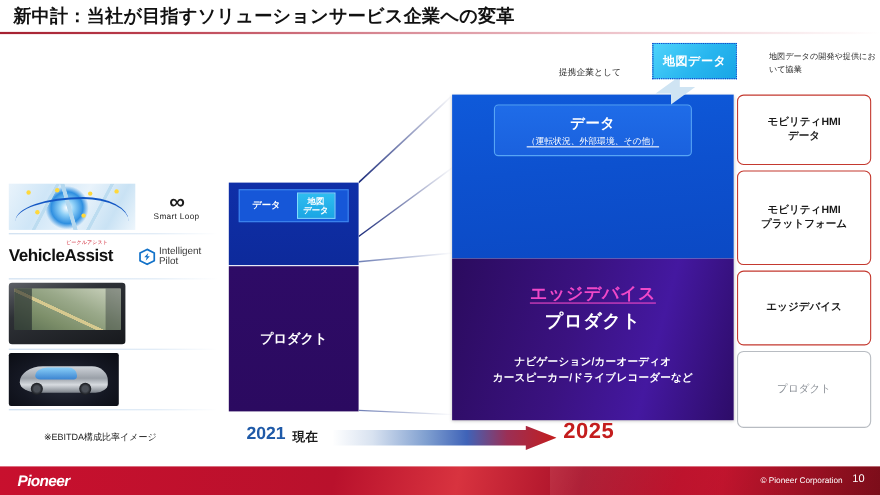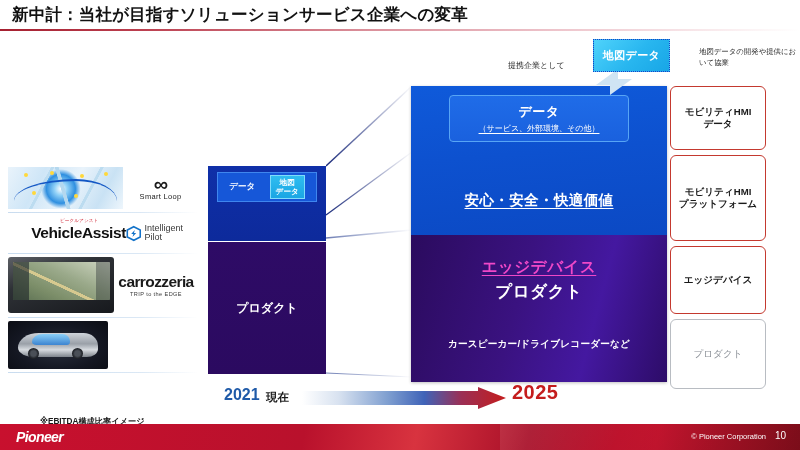--- a/index.html
+++ b/index.html
@@ -46,21 +46,21 @@
   .thumb-map::after{
     content:""; position:absolute; left:6px; top:12px; width:103px; height:20px;
     border-top:2px solid #1256c4; border-radius:60% 40% 0 0 / 100% 100% 0 0;
   }
   .dot{position:absolute;width:4px;height:4px;background:#ffd83b;border-radius:50%;}
   .logo-smartloop { flex:1; text-align:center; color:#1b1b1b; }
   .sl-glyph { font-size:20px; line-height:16px; font-weight:700; letter-spacing:-1px; }
   .sl-word { font-size:7.5px; letter-spacing:.3px; }
 
   
-  .logo-va { flex:0 0 118px; position:relative; text-align:right; }
+  .logo-va { flex:0 0 118px; position:relative; text-align:left; }
   .va-main { font-size:15.5px; font-weight:700; color:#111; letter-spacing:-.4px; }
   .va-kana { position:absolute; left:52px; top:-6px; font-size:4.6px; color:#cf2030; letter-spacing:.1px; }
   .logo-ip { flex:1; display:flex; align-items:center; justify-content:center; gap:3px; }
   .ip-mark { width:17px; height:17px; color:#1272c9; }
   .ip-txt { font-size:9px; line-height:9.5px; color:#3a3a3a; text-align:left; }
 
   
   .thumb-nav {
     width:106px; height:56px; border-radius:3px;
     background:linear-gradient(160deg,#5d6066 0%,#2e3136 35%,#17191d 100%);
@@ -173,29 +173,29 @@
      border:1.6px dotted #1a3fc8;
      display:flex; align-items:center; justify-content:center; }
   #callout-label { font-size:11px; font-weight:700; color:#ffffff; letter-spacing:.4px; }
   #callout-partner { position:absolute; left:508px; top:60px;
      font-size:8px; color:#2a2a2a; white-space:nowrap; }
   #callout-note { position:absolute; left:699px; top:46px; width:100px;
      font-size:7.4px; color:#2a2a2a; line-height:11px; }
 
   
   #right-col { position:absolute; left:670px; top:86px; width:122px; }
-  .cat-box { width:96px; border-radius:6px; background:#fff;
+  .cat-box { width:122px; border-radius:6px; background:#fff;
      display:flex; align-items:center; justify-content:center; text-align:center;
      font-size:9.6px; font-weight:700; line-height:12.5px; color:#1a1a1a;
      margin-bottom:5px; }
   .cat-red { border:1.4px solid #c4392f; }
   .cat-grey { border:1.4px solid #b8bcc2; color:#8b9097; font-weight:400; }
 
   
-  #tl-note { position:absolute; left:40px; top:416px; font-size:8.2px; font-weight:700; color:#1a1a1a; }
+  #tl-note { position:absolute; left:40px; top:392px; font-size:8.2px; font-weight:400; color:#1a1a1a; }
   #tl-2021 { position:absolute; left:224px; top:386px; font-size:16px; font-weight:700; color:#1f5aa8; }
   #tl-now  { position:absolute; left:266px; top:390px; font-size:11.5px; font-weight:700; color:#1a1a1a; }
   #tl-arrow { position:absolute; left:302px; top:387px; width:204px; height:22px; }
   #tl-2025 { position:absolute; left:512px; top:381px; font-size:20px; font-weight:700; color:#c41d1d; letter-spacing:.5px; }
 
   
   #footer { position:absolute; left:0; bottom:0; width:800px; height:26px;
      background:linear-gradient(100deg,#c8102e 0%,#b9112c 38%,#d8333f 52%,#a80f28 66%,#c7152f 82%,#96101f 100%);
      overflow:hidden; }
   #footer::after{content:"";position:absolute;right:0;top:0;width:300px;height:100%;
@@ -242,24 +242,20 @@
       <div class="ip-txt">
         <span>Intelligent Pilot</span>
       </div>
     </div>
   </div>
   <div class="lrow-div" style="top:88px;"></div>
 
   <div class="lrow" style="top:90px;height:60px;">
     <div class="thumb thumb-nav">
       <div class="nav-screen"></div>
-    </div>
-    <div class="logo-carro">
-      <div class="carro-word">carrozzeria</div>
-      <div class="carro-sub">TRIP to the EDGE</div>
     </div>
   </div>
   <div class="lrow-div" style="top:152px;"></div>
 
   <div class="lrow" style="top:155px;height:50px;">
     <div class="thumb thumb-car">
       <div class="car-body"></div>
       <div class="car-glass"></div>
       <div class="car-wheel" style="left:20px;"></div>
       <div class="car-wheel" style="left:64px;"></div>
@@ -302,30 +298,29 @@
   <line x1="0" y1="135" x2="86" y2="72" stroke="url(#cg)" stroke-width="1.4"></line>
   <line x1="0" y1="158" x2="86" y2="150" stroke="url(#cg2)" stroke-width="1.4"></line>
   <line x1="0" y1="293" x2="86" y2="297" stroke="url(#cg2)" stroke-width="1.2"></line>
 </svg>
 
 <div id="main-panel">
 
   <div id="panel-sol">
     <div id="panel-databox">
       <div id="panel-data-title">データ</div>
-      <div id="panel-data-sub">（サービス、外部環境、その他）</div>
-    </div>
-    <div id="panel-sol-value">安心・安全・快適価値</div>
+      <div id="panel-data-sub">（運転状況、外部環境、その他）</div>
+    </div>
   </div>
 
   <div id="panel-prod">
     <div id="panel-edge">エッジデバイス</div>
     <div id="panel-prod-title">プロダクト</div>
     <div id="panel-prod-list">
-      <br>
+      <span>ナビゲーション/カーオーディオ</span><br>
       <span>カースピーカー/ドライブレコーダーなど</span>
     </div>
   </div>
 </div>
 
 <div id="callout-partner">提携企業として</div>
 <svg style="position:absolute;left:592px;top:68px;width:48px;height:30px;" viewBox="0 0 48 30">
   <path d="M30 1 L30 11 L44 11 L22 27 L22 17 L8 17 Z" fill="#cfe4f3" transform="rotate(180 24 14)"></path>
 </svg>
 <div id="callout">

